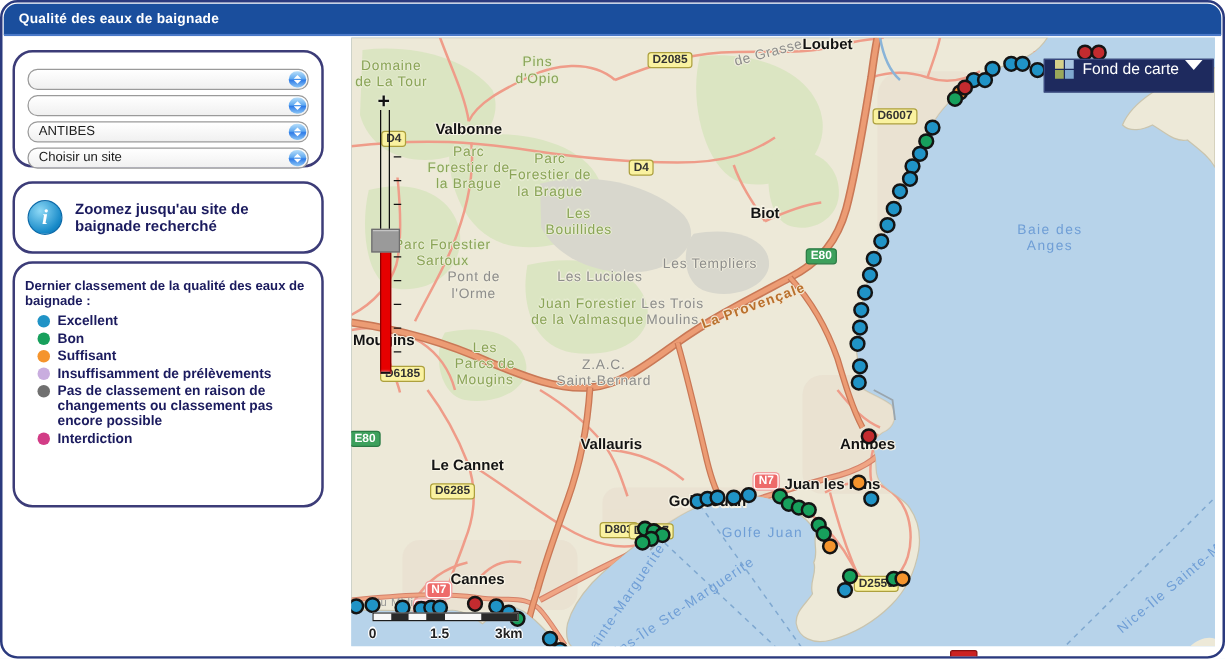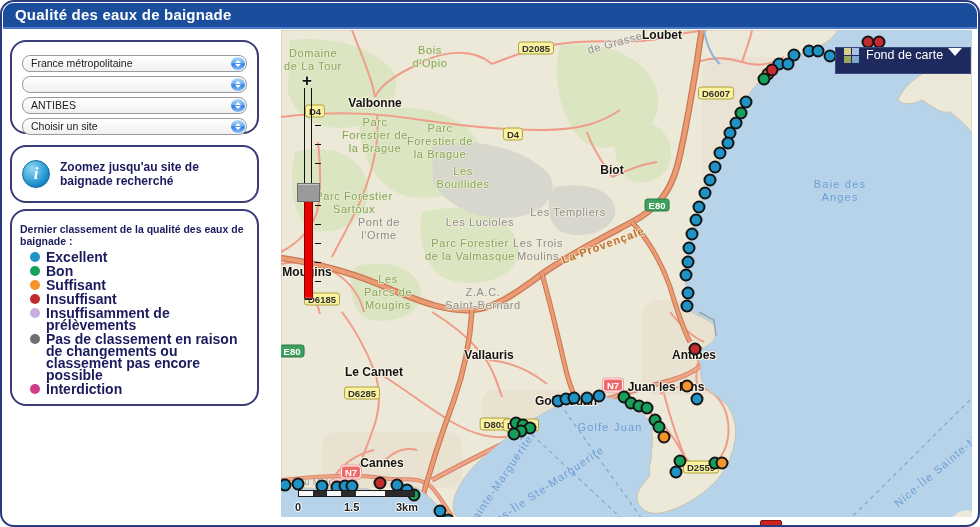--- a/index.html
+++ b/index.html
@@ -1,37 +1,37 @@
 <!DOCTYPE html>
 <html><head>
 <meta charset="utf-8">
 <style>
   html,body{margin:0;padding:0;background:#fff;}
   body{font-family:"Liberation Sans",sans-serif;}
   #page{position:relative;width:976px;height:523px;margin:0;border:2px solid #2b3a7e;border-radius:14px;background:#fff;overflow:hidden;}
   
   #header{position:absolute;left:1px;top:1px;right:1px;height:24px;background:#1a4e9d;border-radius:11px 11px 0 0;border-bottom:2px solid #4b79c8;}
-  #header .title{font-size:15px;font-weight:bold;color:#fff;line-height:24px;padding-left:12px;letter-spacing:.2px;}
+  #header .title{font-size:11px;font-weight:bold;color:#fff;line-height:24px;padding-left:12px;letter-spacing:.2px;}
   
   .sbox{position:absolute;background:#fff;border:2px solid #3c3c78;border-radius:16px;box-sizing:border-box;}
   #box-selects{left:8px;top:38px;width:249px;height:94px;padding:13px 10px 0 10px;}
   .aqua-select{position:relative;height:15px;border:1px solid #9a9a9a;border-radius:8px;background:linear-gradient(#ffffff,#f0f0f0);margin-bottom:4px;cursor:pointer;}
   .aqua-select .val{font-size:10.5px;color:#1b1b1b;line-height:14px;padding-left:8px;white-space:nowrap;overflow:hidden;}
   .aqua-btn{position:absolute;right:1px;top:1px;width:14px;height:13px;border-radius:7px;background:linear-gradient(#b7defa 0%,#63abf1 45%,#2f7ce8 55%,#8cc6f5 100%);display:flex;flex-direction:column;align-items:center;justify-content:center;gap:1px;}
   .tri-u{width:0;height:0;border-left:3px solid transparent;border-right:3px solid transparent;border-bottom:3px solid #fff;}
   .tri-d{width:0;height:0;border-left:3px solid transparent;border-right:3px solid transparent;border-top:3px solid #fff;}
   #box-info{left:8px;top:143px;width:249px;height:58px;display:flex;align-items:center;padding:0 10px;}
   #info-icon{flex:0 0 26px;width:26px;height:26px;border-radius:50%;background:radial-gradient(circle at 35% 30%,#8ed9f6,#1689c8 70%,#0d6aa8);border:1px solid #0d6aa8;color:#fff;font-family:"Liberation Serif",serif;font-style:italic;font-weight:bold;font-size:17px;text-align:center;line-height:25px;margin-right:10px;}
   #info-text{font-size:12px;font-weight:bold;color:#1b1b5e;line-height:14px;}
   #box-legend{left:8px;top:207px;width:249px;height:197px;padding:12px 8px 0 8px;}
   #legend-select{width:143px;margin-left:8px;margin-bottom:6px;}
   #legend-title{font-size:10.5px;font-weight:bold;color:#1b1b5e;line-height:12px;margin-bottom:4px;}
   .leg-row{display:flex;align-items:flex-start;margin:2px 0 2px 10px;}
   .leg-dot{flex:0 0 10px;width:10px;height:10px;border-radius:50%;margin:1px 6px 0 0;}
-  .leg-label{font-size:14px;font-weight:bold;color:#1b1b5e;line-height:12px;}
+  .leg-label{font-size:11px;font-weight:bold;color:#1b1b5e;line-height:12px;}
   
   #map{position:absolute;left:279px;top:28px;width:691px;height:487px;overflow:hidden;background:#b7d3ea;cursor:grab;}
   #map svg{position:absolute;left:0;top:0;}
   .map-label{position:absolute;transform:translate(-50%,-50%);white-space:pre;text-align:center;pointer-events:none;z-index:3;}
   .lab-town{font-size:12px;font-weight:bold;color:#141414;text-shadow:1px 0 0 #f6f2e4,-1px 0 0 #f6f2e4,0 1px 0 #f6f2e4,0 -1px 0 #f6f2e4,1px 1px 0 #f6f2e4,-1px -1px 0 #f6f2e4;}
   .lab-area{font-size:11px;color:#8d8d8b;letter-spacing:.6px;line-height:13px;text-shadow:1px 0 0 #efecdd,-1px 0 0 #efecdd,0 1px 0 #efecdd,0 -1px 0 #efecdd;}
   .lab-park{font-size:11px;color:#8aa457;letter-spacing:.6px;line-height:13px;text-shadow:1px 0 0 #e7ecd2,-1px 0 0 #e7ecd2,0 1px 0 #e7ecd2,0 -1px 0 #e7ecd2;}
   .lab-water{font-size:11px;color:#6f9ed6;letter-spacing:1.2px;line-height:13px;}
   .lab-road{font-size:11px;font-weight:bold;color:#b9702c;letter-spacing:1px;text-shadow:1px 0 0 #f3e6d2,-1px 0 0 #f3e6d2,0 1px 0 #f3e6d2,0 -1px 0 #f3e6d2;}
   .lab-street{font-size:9px;color:#9a9a98;letter-spacing:.4px;}
@@ -66,21 +66,20 @@
 </head>
 <body>
 
 <div id="page">
   <div id="header">
     <div class="title">Qualité des eaux de baignade</div>
   </div>
 
   <div class="sbox" id="box-selects">
     <div class="aqua-select">
-      <div class="val">France métropolitaine</div>
       <div class="aqua-btn">
           <i class="tri-u"></i>
           <i class="tri-d"></i>
         </div>
     </div>
     <div class="aqua-select">
       <div class="aqua-btn">
           <i class="tri-u"></i>
           <i class="tri-d"></i>
         </div>
@@ -113,24 +112,20 @@
           <span class="leg-dot" style="background: rgb(32, 147, 198);"></span>
           <span class="leg-label">Excellent</span>
         </div>
         <div class="leg-row">
           <span class="leg-dot" style="background: rgb(23, 160, 92);"></span>
           <span class="leg-label">Bon</span>
         </div>
         <div class="leg-row">
           <span class="leg-dot" style="background: rgb(245, 148, 45);"></span>
           <span class="leg-label">Suffisant</span>
-        </div>
-        <div class="leg-row">
-          <span class="leg-dot" style="background: rgb(195, 43, 47);"></span>
-          <span class="leg-label">Insuffisant</span>
         </div>
         <div class="leg-row">
           <span class="leg-dot" style="background: rgb(201, 173, 223);"></span>
           <span class="leg-label">Insuffisamment de prélèvements</span>
         </div>
         <div class="leg-row">
           <span class="leg-dot" style="background: rgb(112, 112, 112);"></span>
           <span class="leg-label">Pas de classement en raison de changements ou classement pas encore possible</span>
         </div>
         <div class="leg-row">
@@ -297,33 +292,33 @@
         <div class="map-label lab-area" style="left: 199px; top: 192px;">Les Lucioles</div>
         <div class="map-label lab-area" style="left: 257px; top: 220px;">Les Trois
 Moulins</div>
         <div class="map-label lab-area" style="left: 98px; top: 199px;">Pont de
 l'Orme</div>
         <div class="map-label lab-area" style="left: 202px; top: 269px;">Z.A.C.
 Saint-Bernard</div>
         <div class="map-label lab-area" style="left: 334px; top: 13px; transform: translate(-50%, -50%) rotate(-15deg);">de Grasse</div>
         <div class="map-label lab-park" style="left: 32px; top: 30px;">Domaine
 de La Tour</div>
-        <div class="map-label lab-park" style="left: 149px; top: 27px;">Bois
+        <div class="map-label lab-park" style="left: 149px; top: 27px;">Pins
 d'Opio</div>
         <div class="map-label lab-park" style="left: 94px; top: 105px;">Parc
 Forestier de
 la Brague</div>
         <div class="map-label lab-park" style="left: 159px; top: 111px;">Parc
 Forestier de
 la Brague</div>
         <div class="map-label lab-park" style="left: 182px; top: 148px;">Les
 Bouillides</div>
         <div class="map-label lab-park" style="left: 73px; top: 173px;">Parc Forestier
 Sartoux</div>
-        <div class="map-label lab-park" style="left: 189px; top: 220px;">Parc Forestier
+        <div class="map-label lab-park" style="left: 189px; top: 220px;">Juan Forestier
 de la Valmasque</div>
         <div class="map-label lab-park" style="left: 107px; top: 262px;">Les
 Parcs de
 Mougins</div>
         <div class="map-label lab-water" style="left: 559px; top: 161px;">Baie des
 Anges</div>
         <div class="map-label lab-water" style="left: 329px; top: 397px;">Golfe Juan</div>
         <div class="map-label lab-water" style="left: 218px; top: 453px; transform: translate(-50%, -50%) rotate(-56deg);">-Sainte-Marguerite</div>
         <div class="map-label lab-water" style="left: 264px; top: 458px; transform: translate(-50%, -50%) rotate(-34deg);">Pins-Île Ste-Marguerite</div>
         <div class="map-label lab-water" style="left: 658px; top: 439px; transform: translate(-50%, -50%) rotate(-40deg);">Nice-Île Sainte-Ma</div>

